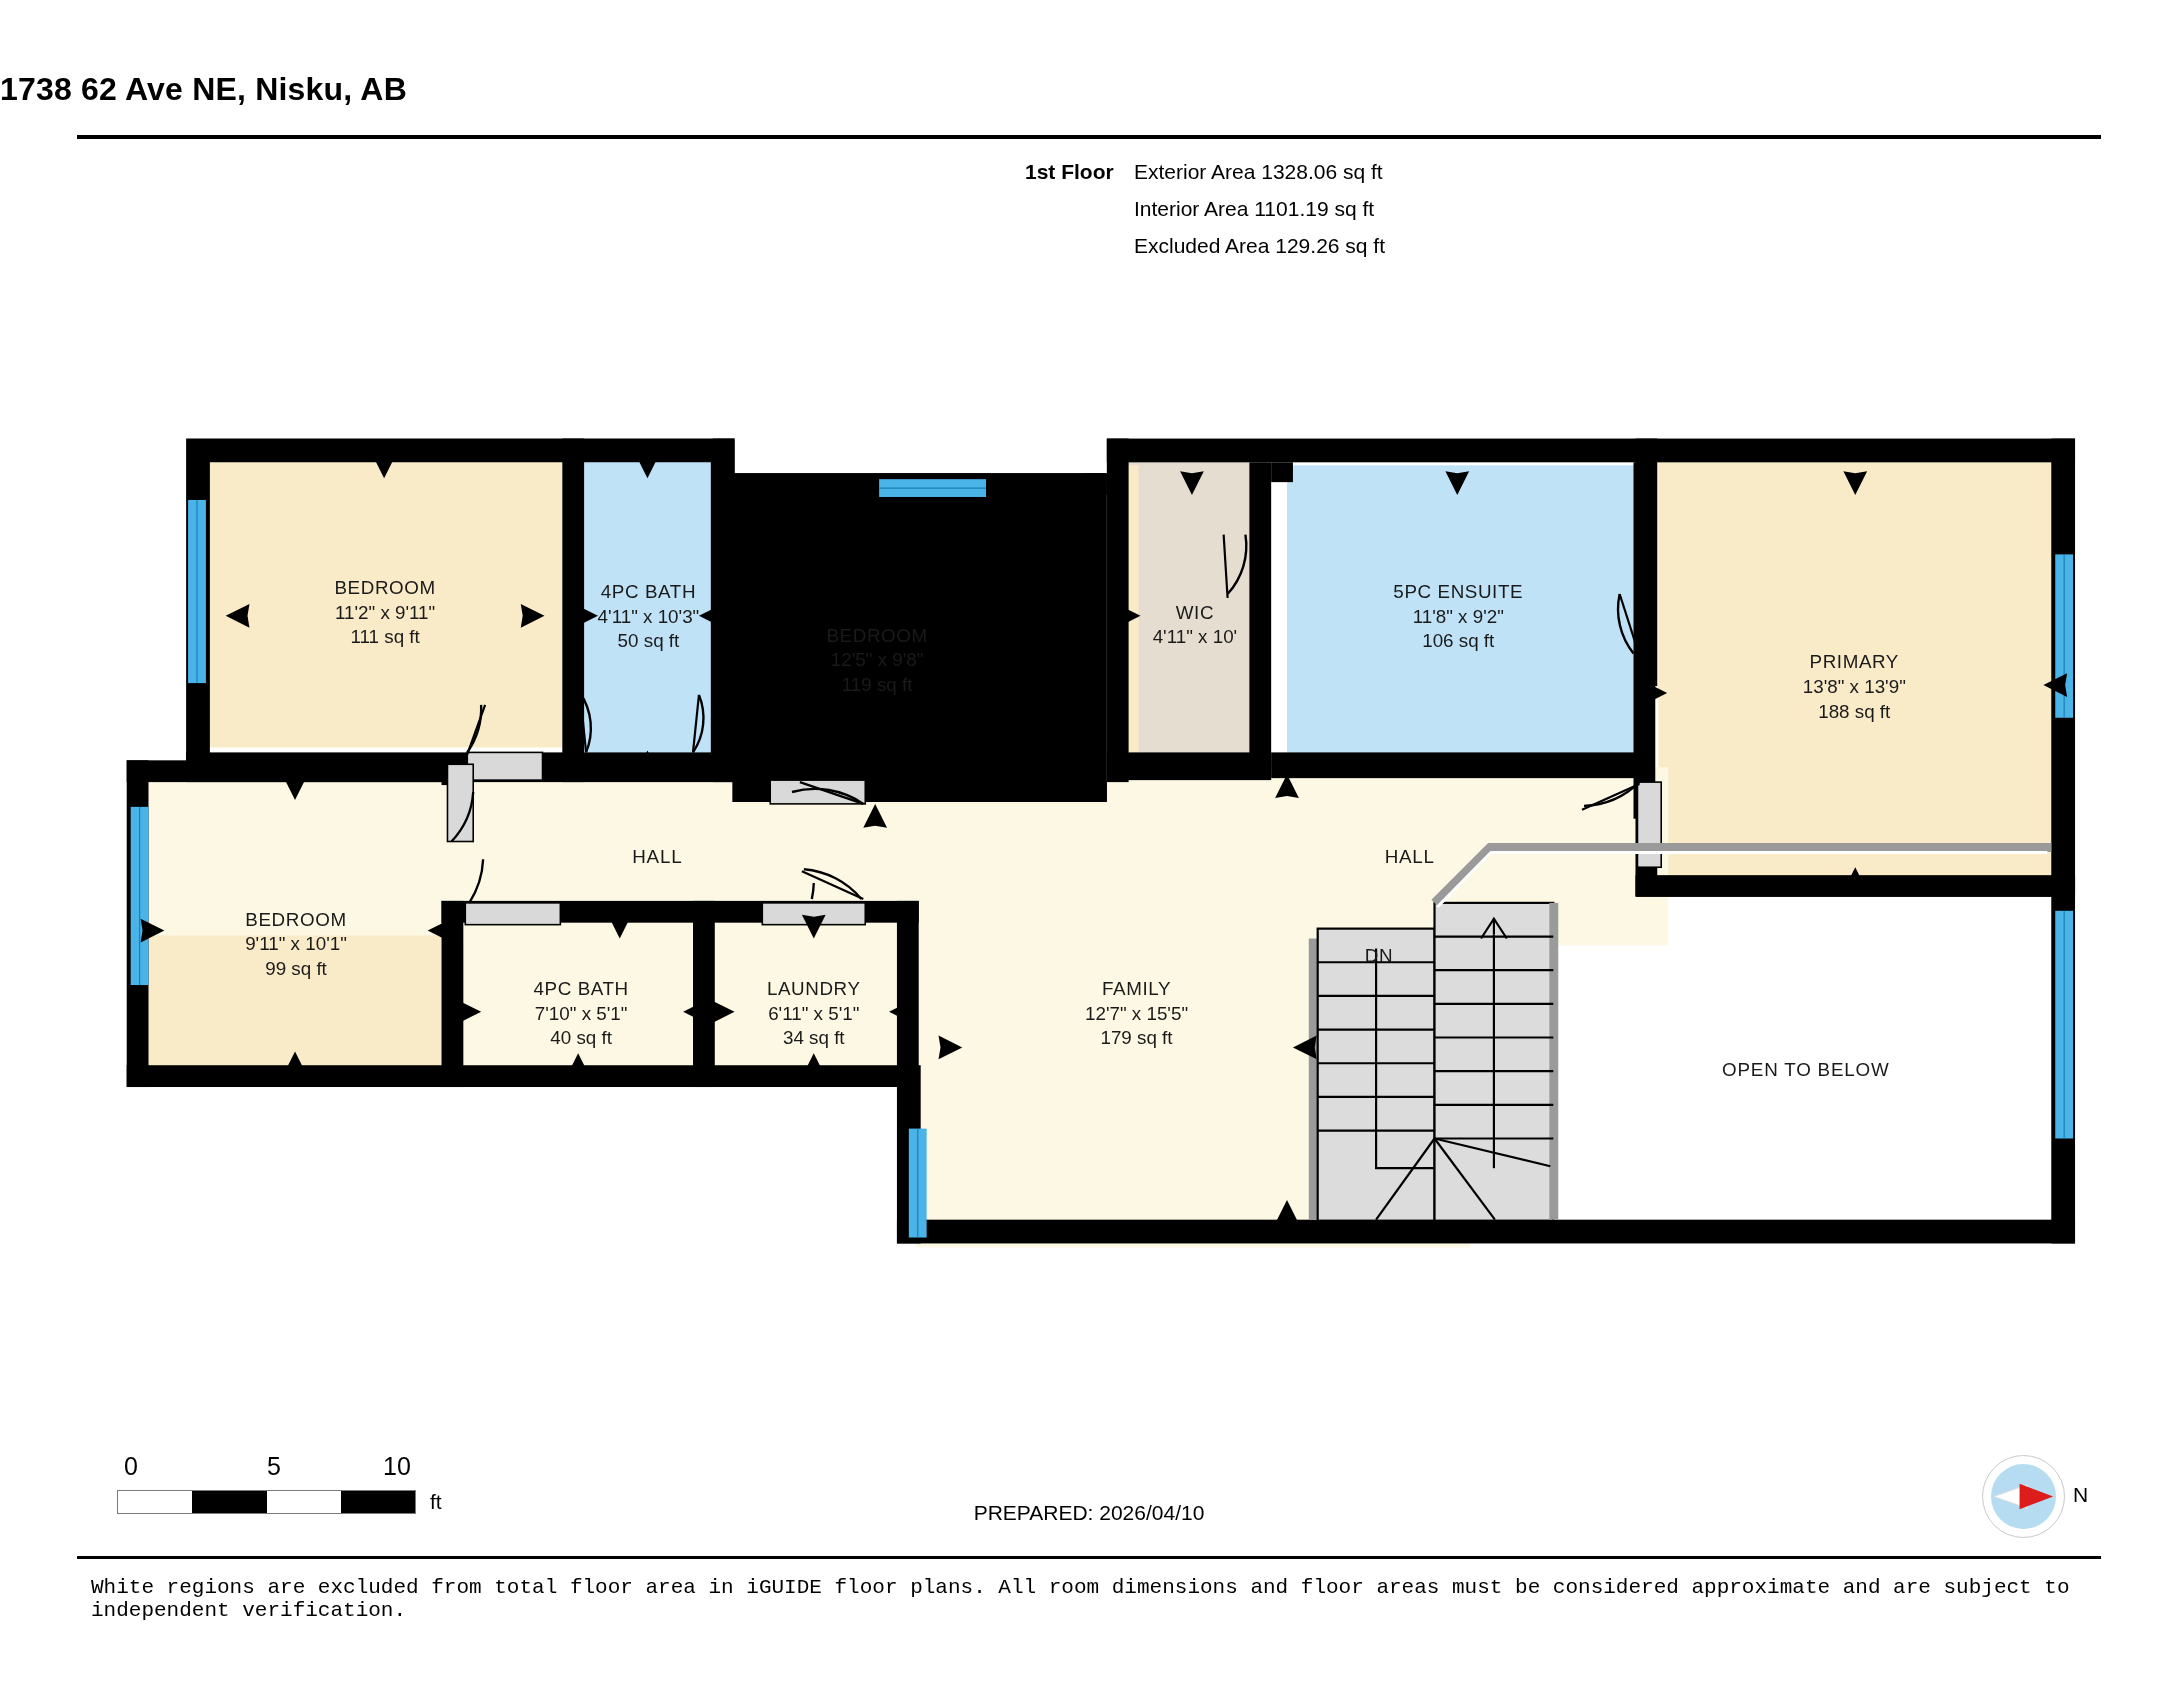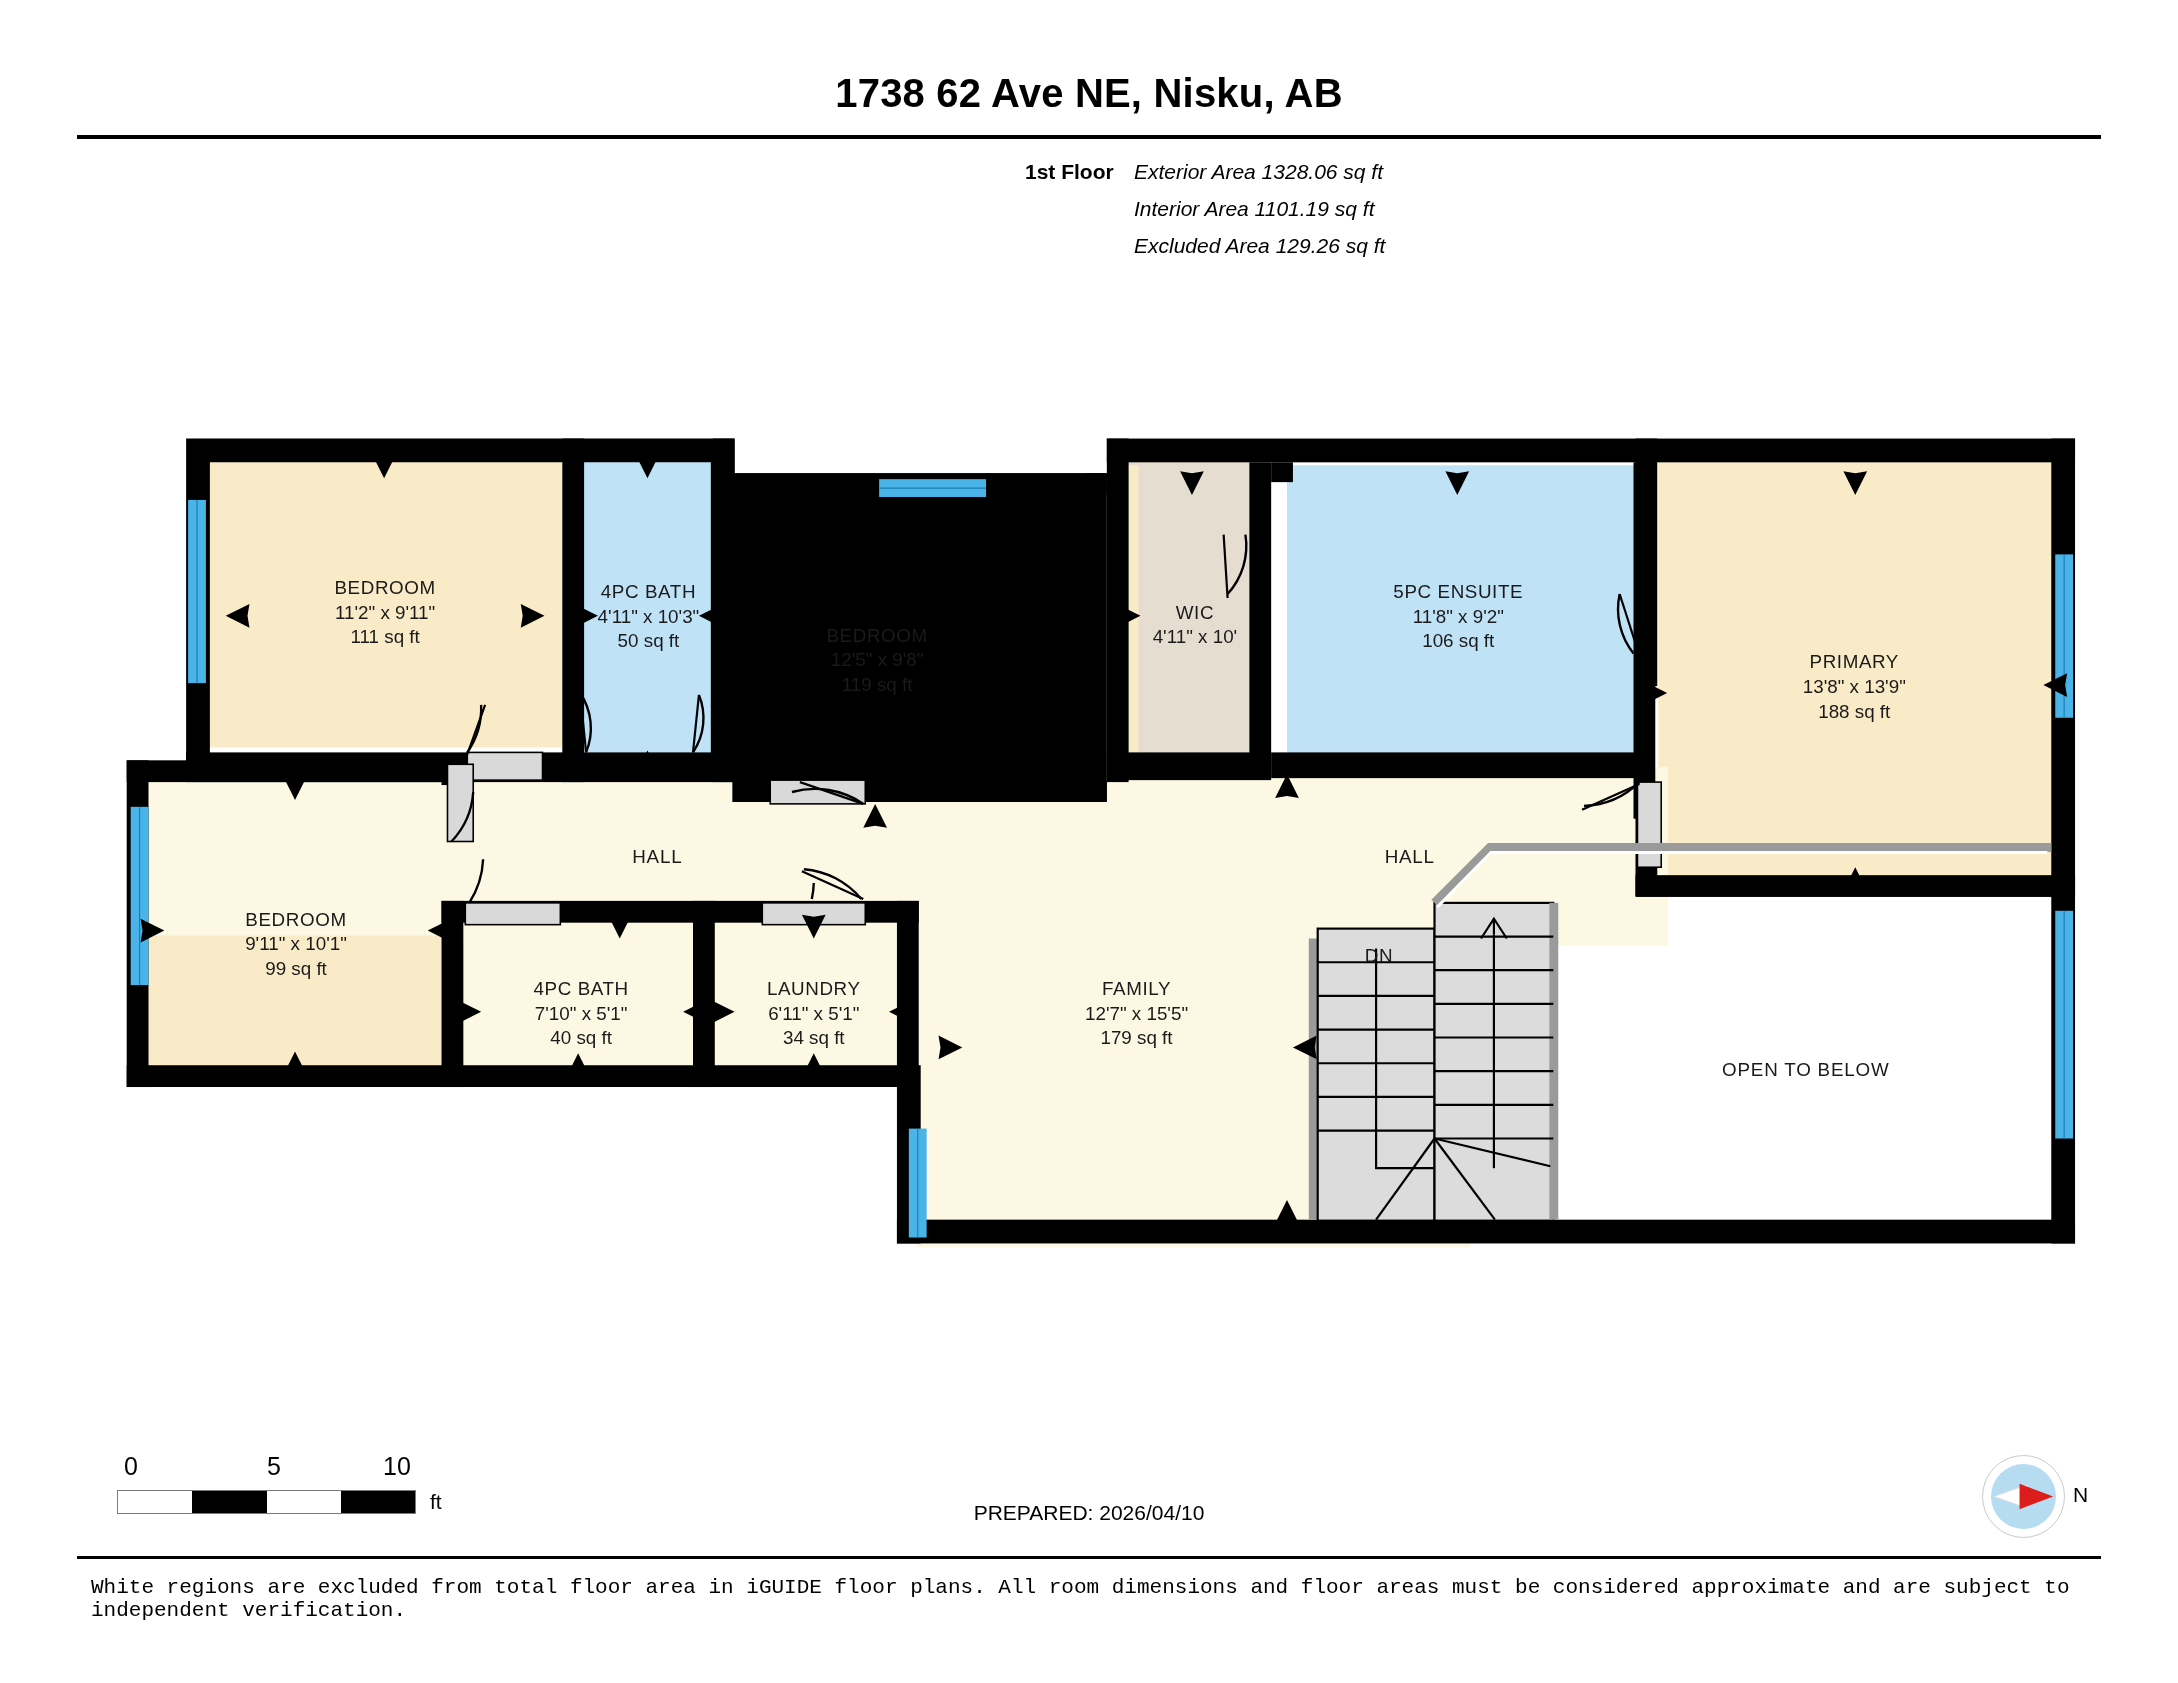--- a/index.html
+++ b/index.html
@@ -1,31 +1,31 @@
 <!DOCTYPE html>
 <html><head>
 <meta charset="utf-8">
 <style>
   html,body{margin:0;padding:0;background:#ffffff;}
   body{width:2178px;height:1683px;font-family:"Liberation Sans",sans-serif;color:#000;position:relative;overflow:hidden;}
 
   
   #title{
-    position:absolute;left:0;top:71px;width:2178px;text-align:center;
-    font-size:40px;font-weight:bold;letter-spacing:0.2px;
+    position:absolute;left:0;top:71px;width:2178px;
+    font-size:32px;font-weight:bold;letter-spacing:0.2px;
   }
   #title-rule{
     position:absolute;left:77px;top:135px;width:2024px;height:4px;background:#000;
   }
   #summary{
     position:absolute;left:1005px;top:153px;font-size:21px;line-height:37px;
   }
   #summary .floor-label{font-weight:bold;display:inline-block;width:109px;margin-left:20px;}
   #summary .row{white-space:nowrap;}
-  #summary .row .val{display:inline-block;font-style:italic;}
+  #summary .row .val{display:inline-block;}
 
   
   #plan{position:absolute;left:0;top:0;width:2178px;height:1683px;}
 
   
   #scalebar{position:absolute;left:117px;top:1490px;width:297px;height:22px;border:1.5px solid #7a7a7a;display:flex;}
   #scalebar div{flex:1 1 25%;}
   .sb-dark{background:#000;}
   .sb-light{background:#fff;}
   #scale-ticks{position:absolute;left:99px;top:1452px;width:337px;height:32px;font-size:25px;}

